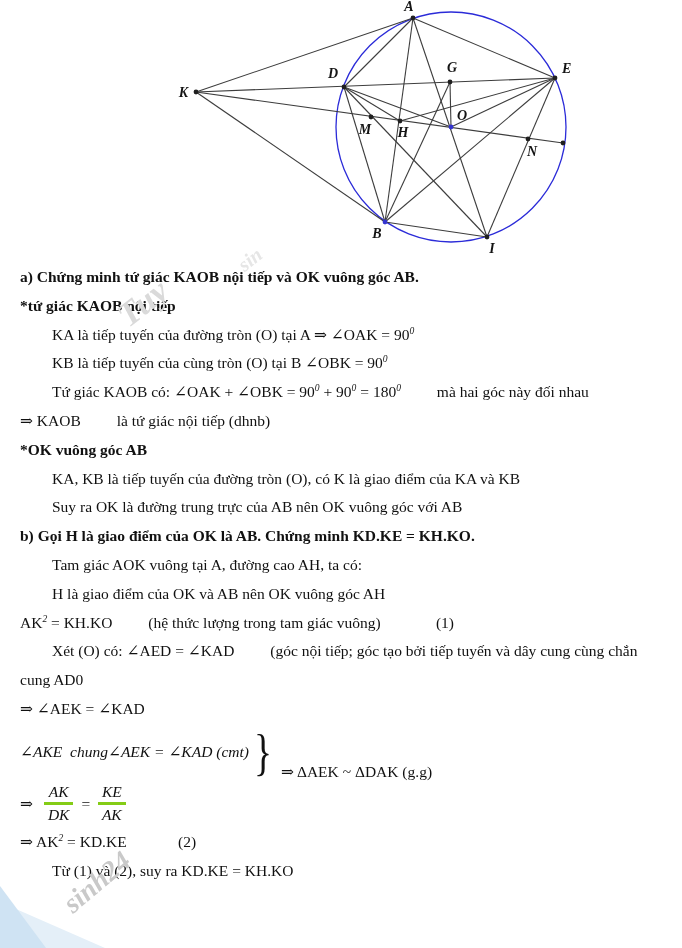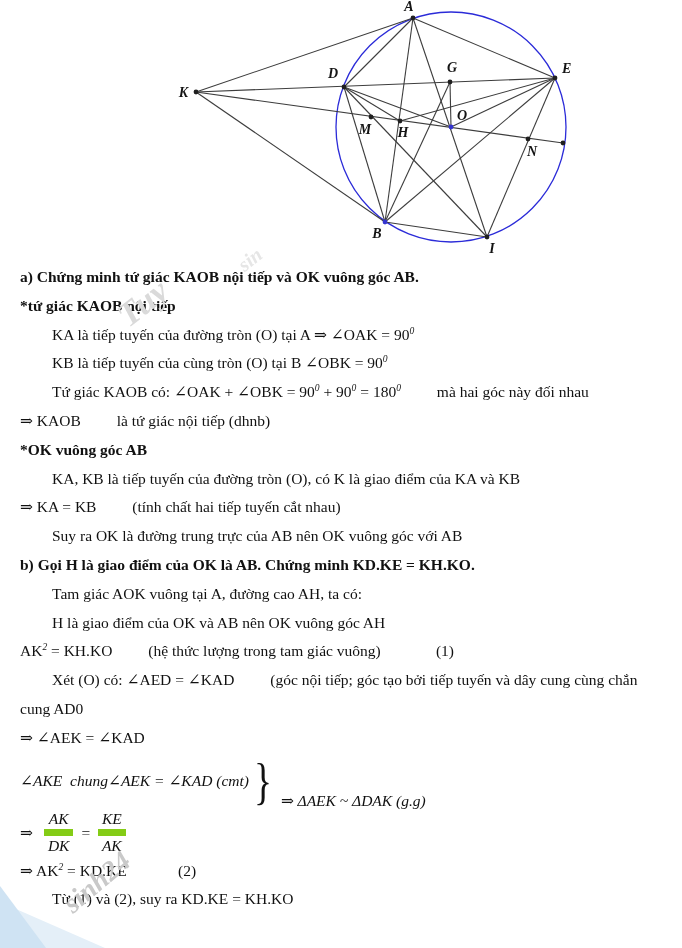--- a/index.html
+++ b/index.html
@@ -23,26 +23,26 @@
   .line{min-height:28.8px;line-height:28.8px;white-space:pre-wrap;}
   .s-t{font-style:normal;margin-left:32px;}
   .s-m{}
   .s-b{font-weight:bold;text-align:right;}
   .s-sup{font-style:italic;vertical-align:super;font-size:0.62em;line-height:0;}
   
   .sys{display:flex;align-items:center;height:56px;line-height:normal;}
   .sys-rows{display:flex;justify-content:center;}
   .sys-rows .row{font-style:italic;line-height:25px;}
   .sys-brace{font-size:50px;font-weight:400;margin:0 6px 0 2px;transform:scaleX(.75);line-height:50px;}
-  .sys-concl{font-style:italic;margin-top:40px;}
+  .sys-concl{margin-top:40px;}
   
   .fracline{display:flex;align-items:center;height:48px;line-height:normal;font-style:italic;}
   .frac{display:inline-flex;flex-direction:column;align-items:center;margin:0 7px;}
   .frac .num{padding:0 4px;line-height:20px;}
-  .frac .den{border-top:7px solid #84cc16;padding:0 4px;line-height:20px;}
+  .frac .den{border-top:3px solid #84cc16;padding:0 4px;line-height:20px;}
   
   .wm{position:absolute;font-weight:bold;font-style:italic;pointer-events:none;white-space:nowrap;}
   
   .tri{position:absolute;left:0;bottom:0;width:0;height:0;pointer-events:none;}
 </style>
 </head>
 <body>
 
 <div id="page">
   <div id="figure">
@@ -94,21 +94,20 @@
     </div>
   <div id="proof">
       <div class="line"><span class="s-b">a) Chứng minh tứ giác KAOB nội tiếp và OK vuông góc AB.</span></div>
       <div class="line"><span class="s-b">*tứ giác KAOB nội tiếp</span></div>
       <div class="line"><span class="s-t">KA là tiếp tuyến của đường tròn (O) tại A </span><span class="s-m">⇒ ∠OAK = 90</span><span class="s-sup">0</span></div>
       <div class="line"><span class="s-t">KB là tiếp tuyến của cùng tròn (O) tại B </span><span class="s-m">∠OBK = 90</span><span class="s-sup">0</span></div>
       <div class="line"><span class="s-t">Tứ giác KAOB có: </span><span class="s-m">∠OAK + ∠OBK = 90</span><span class="s-sup">0</span><span class="s-m"> + 90</span><span class="s-sup">0</span><span class="s-m"> = 180</span><span class="s-sup">0</span><span class="s-t"> mà hai góc này đối nhau</span></div>
       <div class="line"><span class="s-m">⇒ KAOB</span><span class="s-t"> là tứ giác nội tiếp (dhnb)</span></div>
       <div class="line"><span class="s-b">*OK vuông góc AB</span></div>
       <div class="line"><span class="s-t">KA, KB là tiếp tuyến của đường tròn (O), có K là giao điểm của KA và KB</span></div>
-      <div class="line"><span class="s-m">⇒ KA = KB</span><span class="s-t"> (tính chất hai tiếp tuyến cắt nhau)</span></div>
       <div class="line"><span class="s-t">Suy ra OK là đường trung trực của AB nên OK vuông góc với AB</span></div>
       <div class="line"><span class="s-b">b) Gọi H là giao điểm của OK là AB. Chứng minh KD.KE = KH.KO.</span></div>
       <div class="line"><span class="s-t">Tam giác AOK vuông tại A, đường cao AH, ta có:</span></div>
       <div class="line"><span class="s-t">H là giao điểm của OK và AB nên OK vuông góc AH</span></div>
       <div class="line"><span class="s-m">AK</span><span class="s-sup">2</span><span class="s-m"> = KH.KO</span><span class="s-t"> (hệ thức lượng trong tam giác vuông)</span><span class="s-t">      (1)</span></div>
       <div class="line"><span class="s-t">Xét (O) có: </span><span class="s-m">∠AED = ∠KAD</span><span class="s-t"> (góc nội tiếp; góc tạo bởi tiếp tuyến và dây cung cùng chắn cung AD0</span></div>
       <div class="line"><span class="s-m">⇒ ∠AEK = ∠KAD</span></div>
       <div class="line sys"><div class="sys-rows"><div class="row">∠AKE  chung</div><div class="row">∠AEK = ∠KAD (cmt)</div></div><span class="sys-brace">}</span><span class="sys-concl">⇒ ΔAEK ~ ΔDAK (g.g)</span></div>
       <div class="line fracline"><span class="s-m">⇒ </span><span class="frac"><span class="num">AK</span><span class="den">DK</span></span><span class="s-m">=</span><span class="frac"><span class="num">KE</span><span class="den">AK</span></span></div>
       <div class="line"><span class="s-m">⇒ AK</span><span class="s-sup">2</span><span class="s-m"> = KD.KE</span><span class="s-t">     </span><span class="s-m">(2)</span></div>

